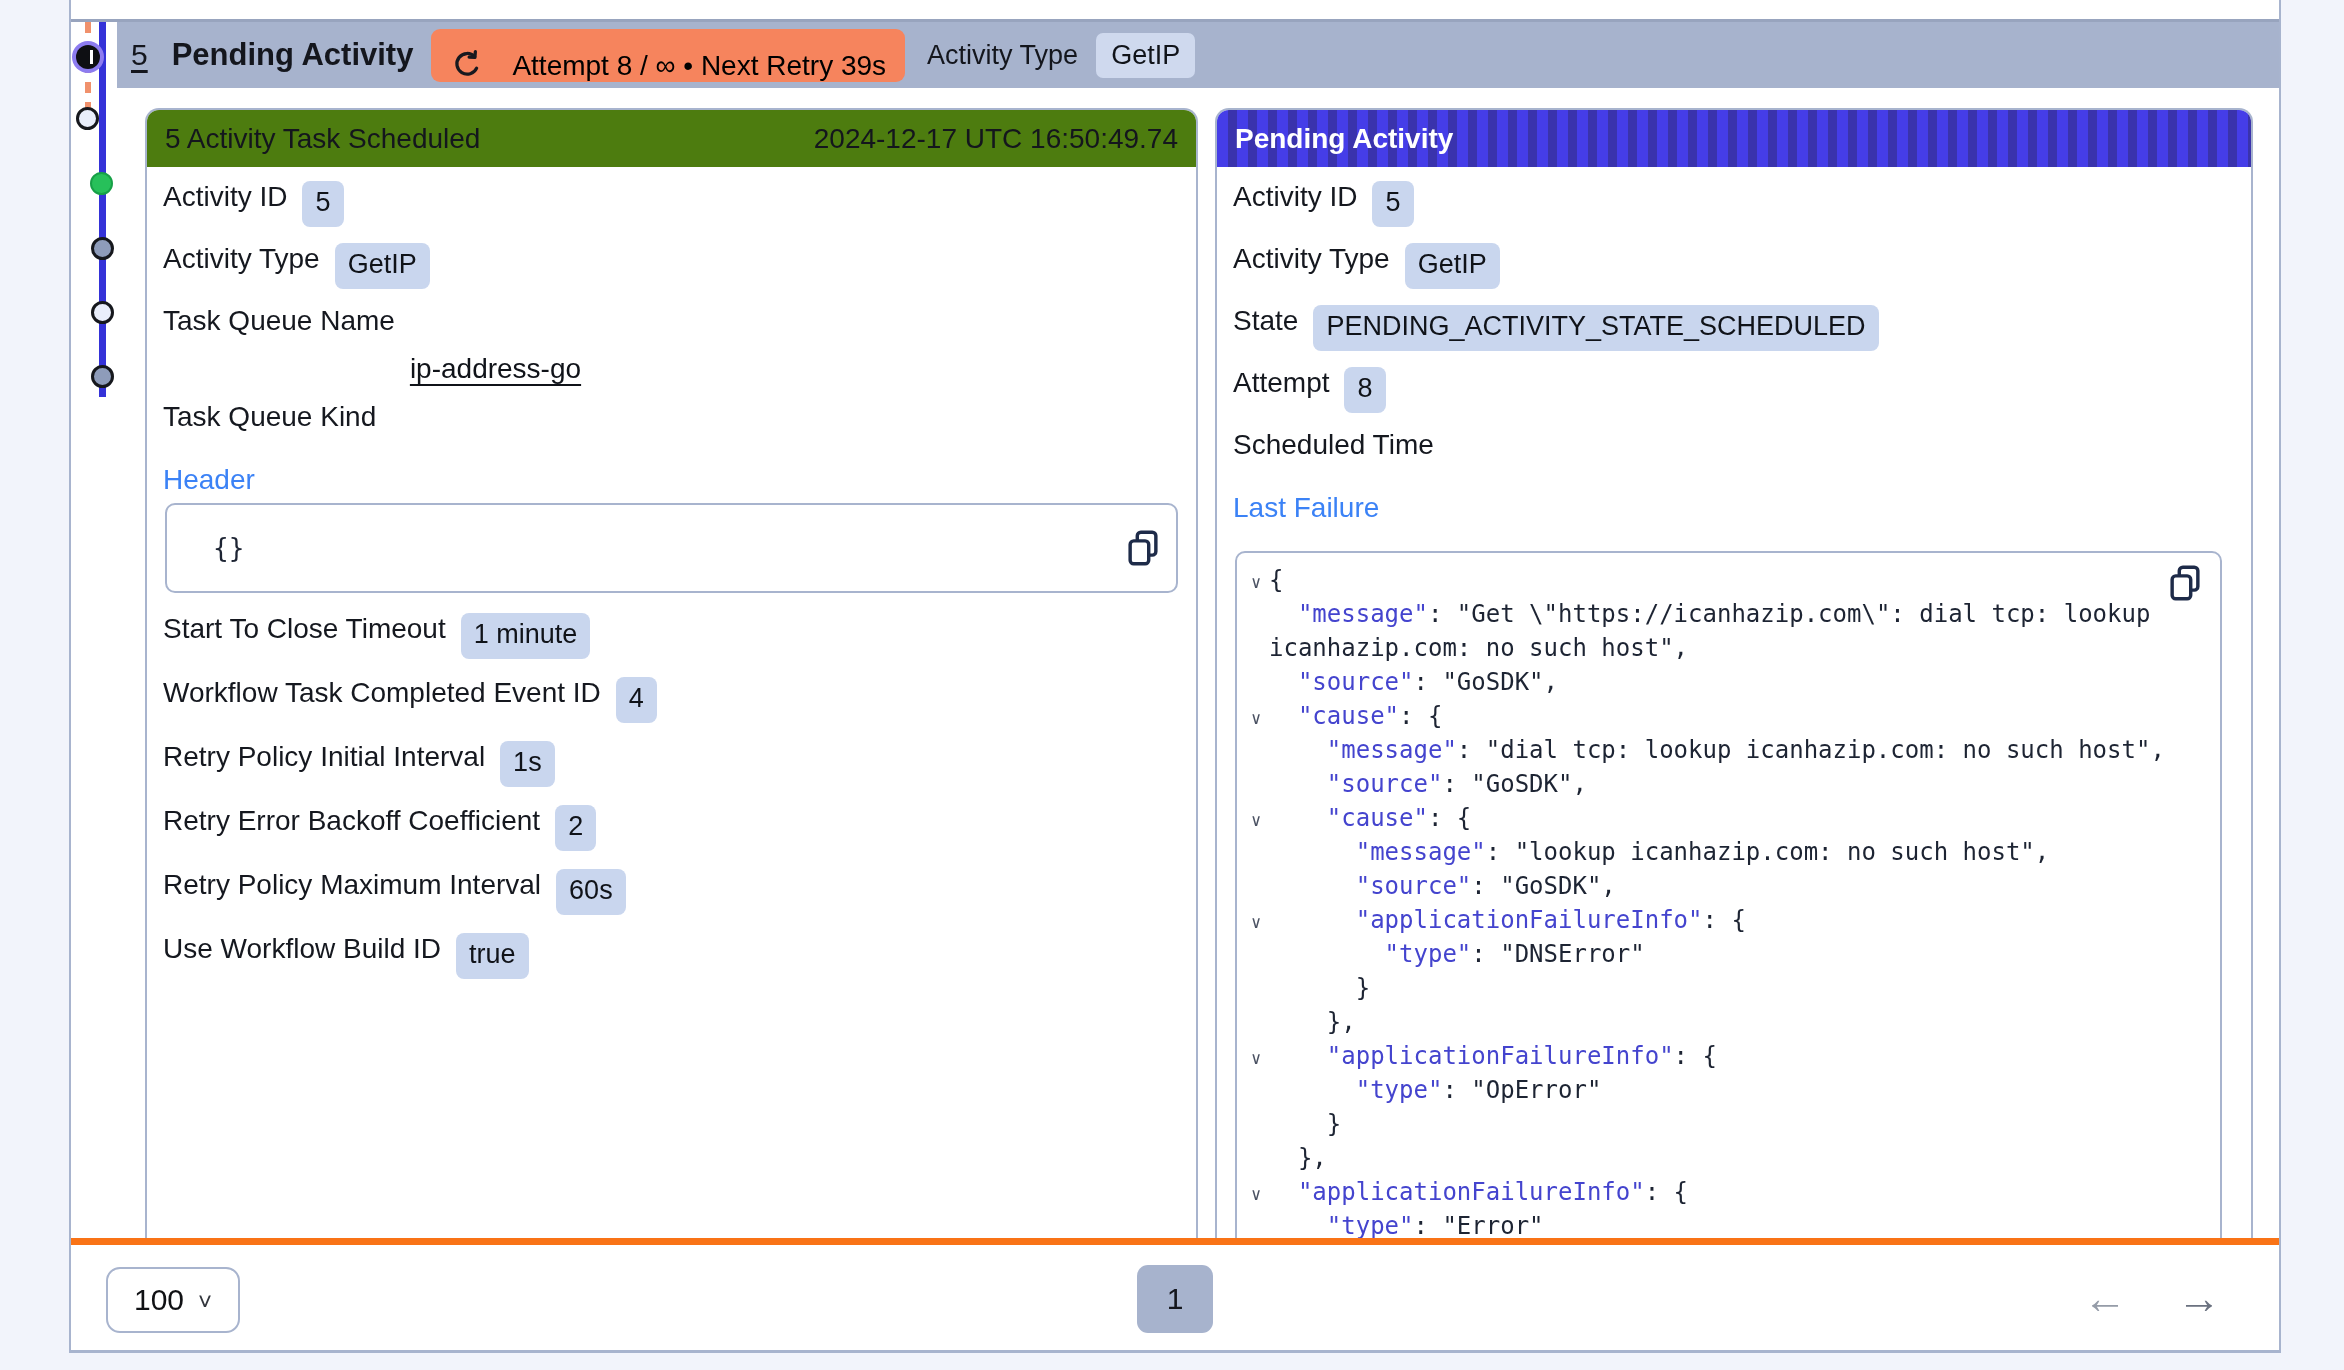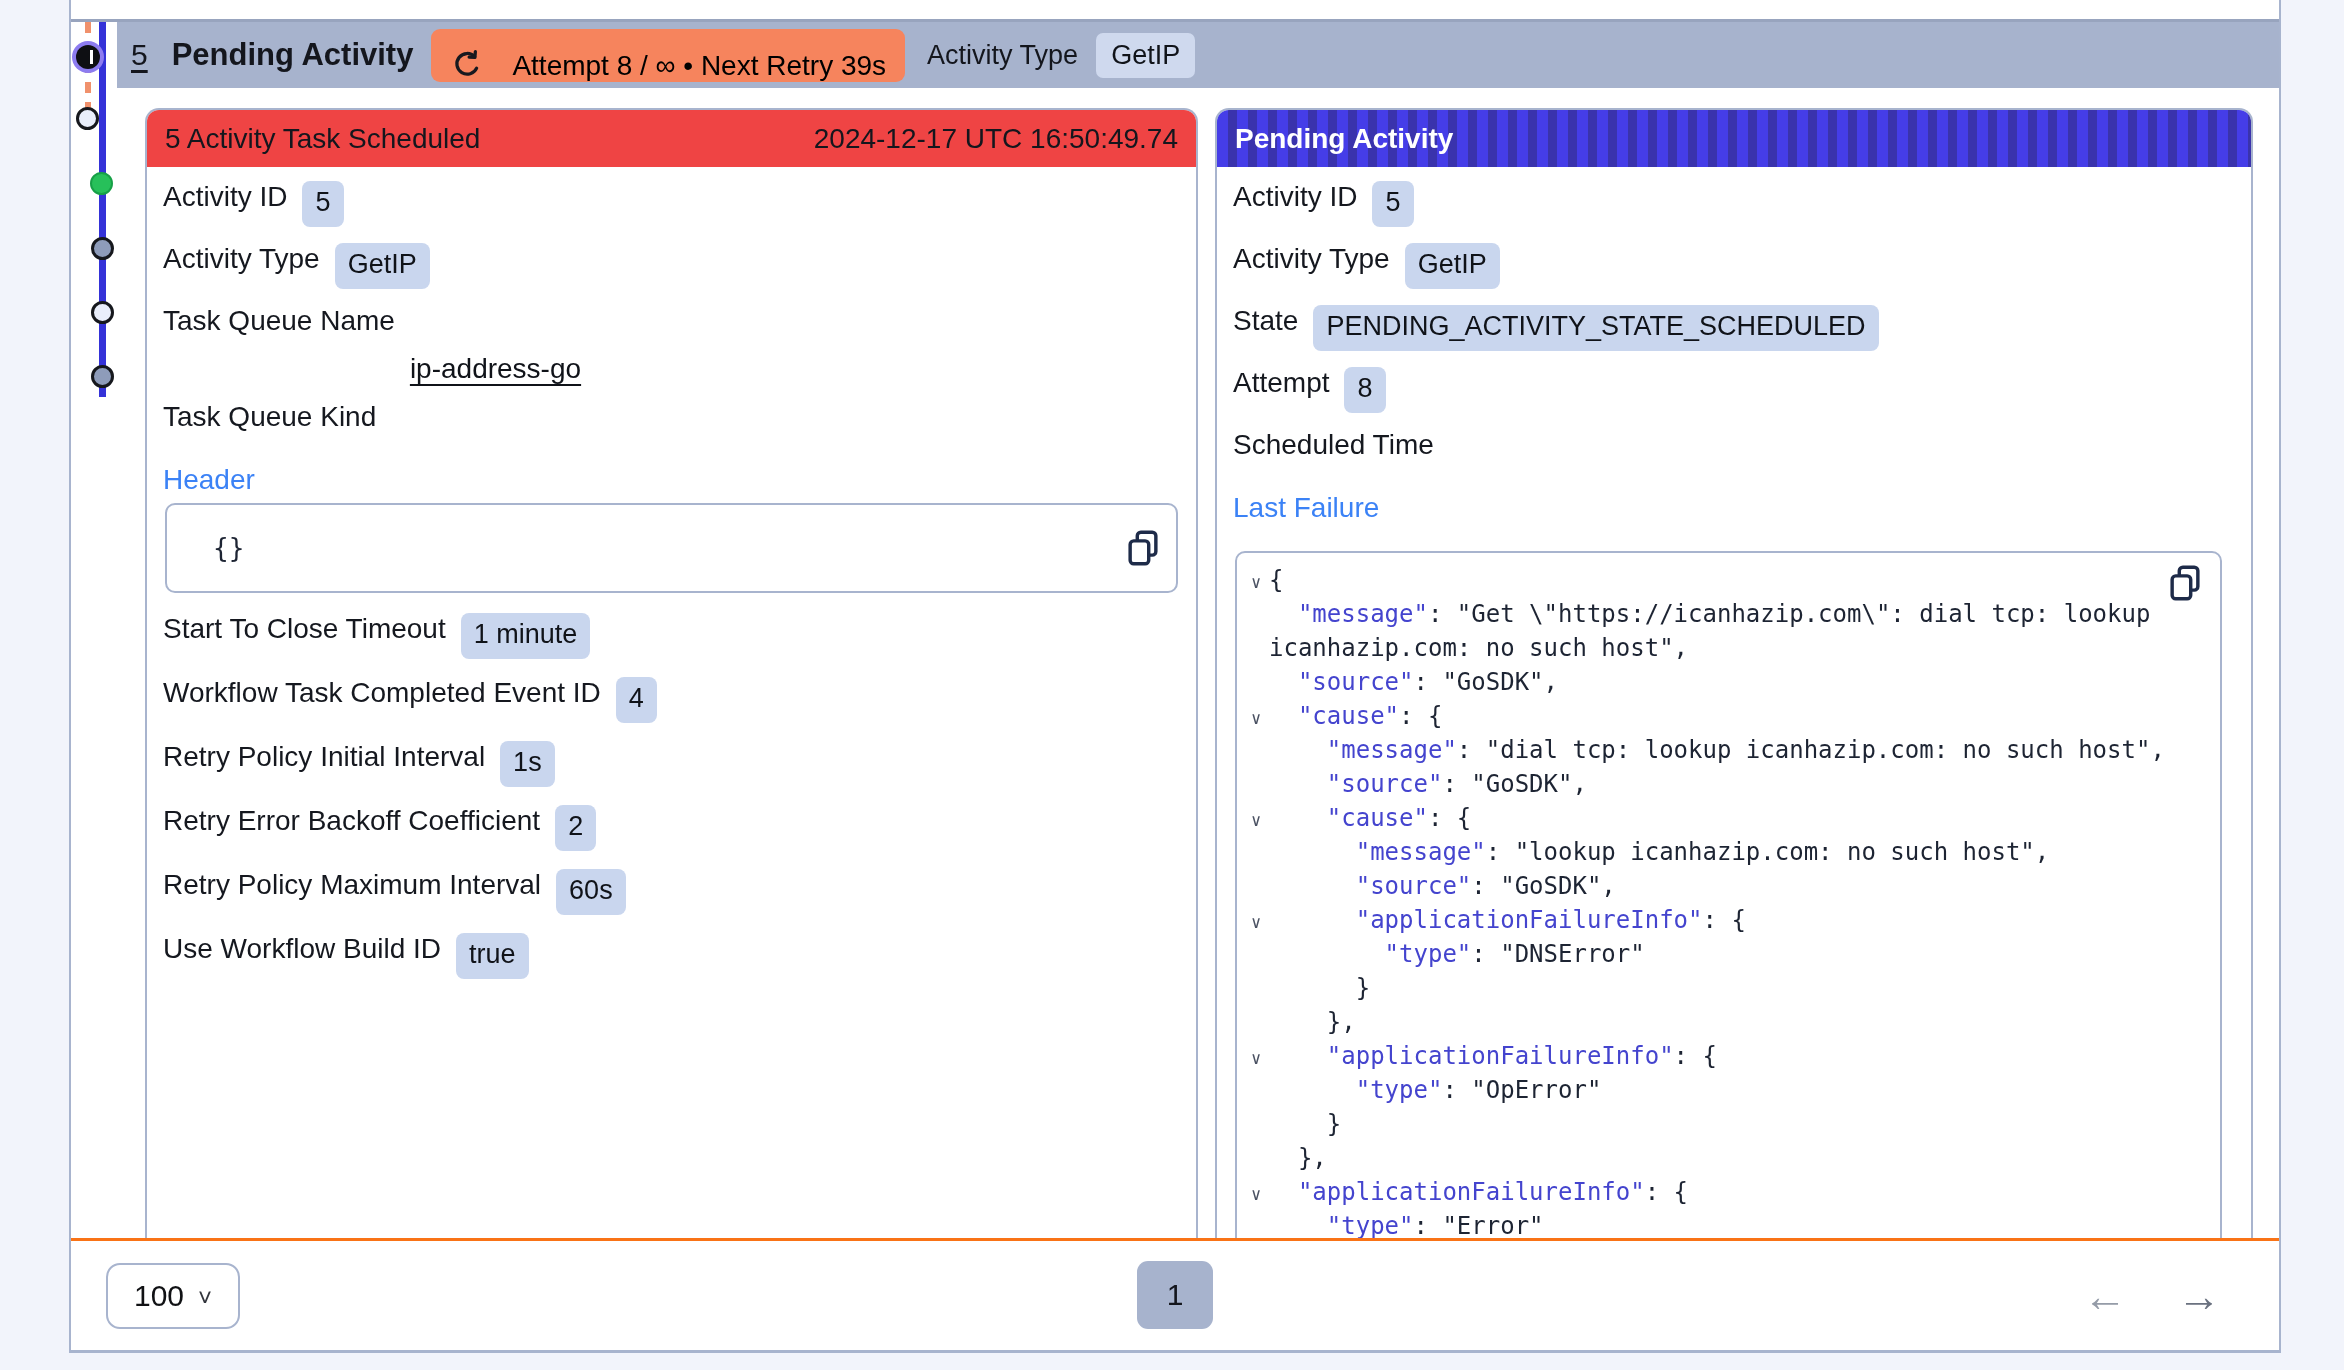--- a/index.html
+++ b/index.html
@@ -43,21 +43,21 @@
   .dot.current::after{content:'';position:absolute;left:58%;top:22%;width:3px;height:56%;background:#fff;}
   
   .panels{position:absolute;left:74px;right:26px;top:108px;bottom:112px;display:flex;gap:17px;overflow:hidden;}
   .panel{box-sizing:border-box;border:2px solid #A8B4CE;border-bottom:none;border-radius:14px 14px 0 0;background:#fff;overflow:hidden;}
   .panel.left{width:1053px;flex:none;}
   .panel.right{flex:1;}
   .panel-header{
     height:57px;display:flex;align-items:center;justify-content:space-between;
     padding:0 18px;font-size:28px;color:#14161D;
   }
-  .panel.left .panel-header{background:#ef4444;text-align:right;}
+  .panel.left .panel-header{background:#4d7c0f;text-align:right;}
   .panel.right .panel-header{
     background:repeating-linear-gradient(90deg,#453DE8 0 11px,#3A33AC 11px 20px);
     color:#FFFFFF;font-weight:700;justify-content:flex-start;
   }
   .panel-body{padding:14px 16px 0 16px;}
   .field-row{display:flex;gap:15px;min-height:46px;margin-bottom:16px;}
   .field-row.spaced{margin-top:14px;}
   .panel .after .field-row{margin-bottom:18px;}
   .panel .after{margin-top:20px;}
   .field-label{font-size:28px;color:#15181F;}
@@ -77,21 +77,21 @@
     box-sizing:border-box;background:#fff;padding:10px 10px 0 6px;overflow:hidden;
   }
   .code-block .copy-btn{top:10px;transform:none;right:16px;}
   .code-line{display:flex;height:34px;line-height:34px;font-family:"DejaVu Sans Mono",monospace;font-size:24px;color:#1D2433;}
   .code-gutter{width:26px;flex:none;text-align:center;font-size:17px;color:#4B5263;line-height:38px;}
   .code-text{white-space:pre;}
   .code-key{color:#4444CE;}
   
   .footer{
     position:absolute;left:0;right:0;bottom:0;height:112px;background:#fff;
-    border-top:3px solid #f97316;box-sizing:border-box;
+    border-top:7px solid #f97316;box-sizing:border-box;
   }
   .pagesize-select{
     position:absolute;left:35px;top:22px;width:134px;height:66px;border:2px solid #A8B4CE;border-radius:14px;
     display:flex;align-items:center;justify-content:center;gap:14px;font-size:30px;color:#101114;background:#fff;cursor:pointer;box-sizing:border-box;
   }
   .sel-chevron{font-size:24px;color:#32353C;margin-top:4px;}
   .page-btn{
     position:absolute;left:50%;top:20px;transform:translateX(-50%);width:76px;height:68px;background:#A7B3CD;border-radius:11px;
     display:flex;align-items:center;justify-content:center;font-size:30px;color:#14161D;cursor:pointer;
   }

